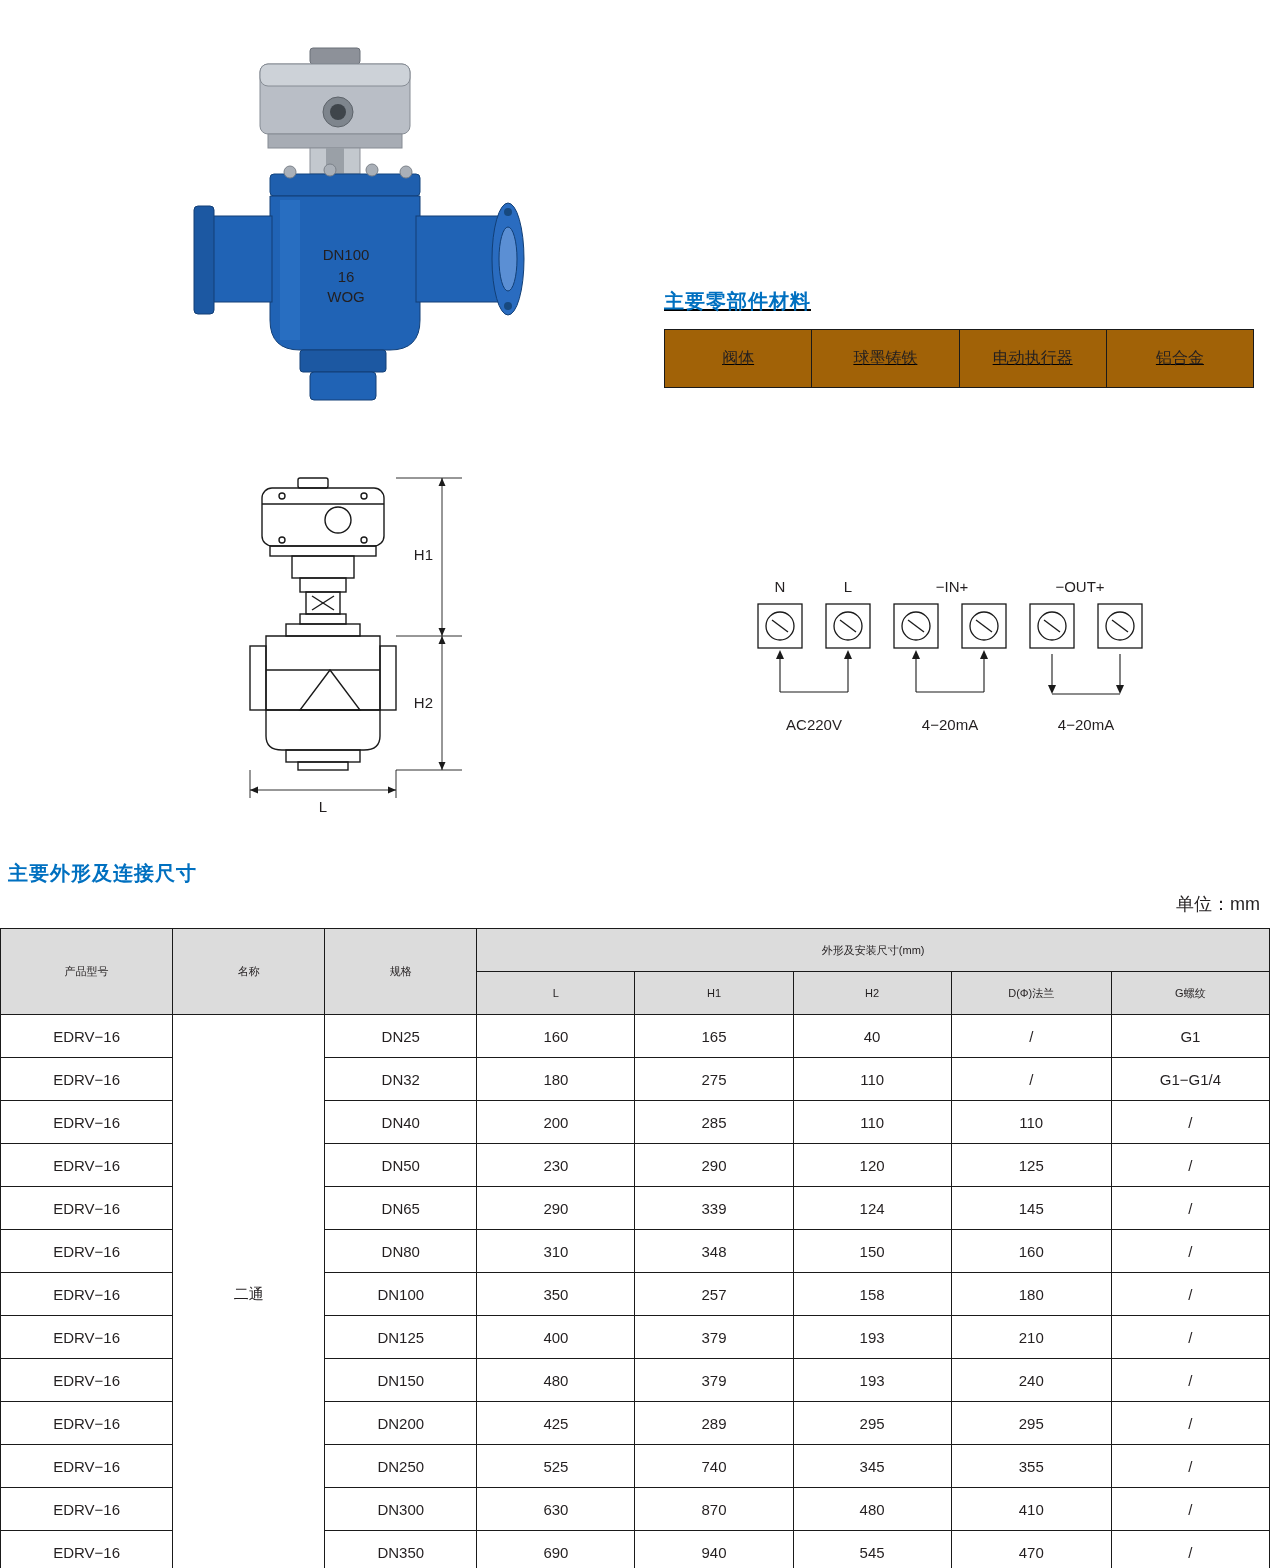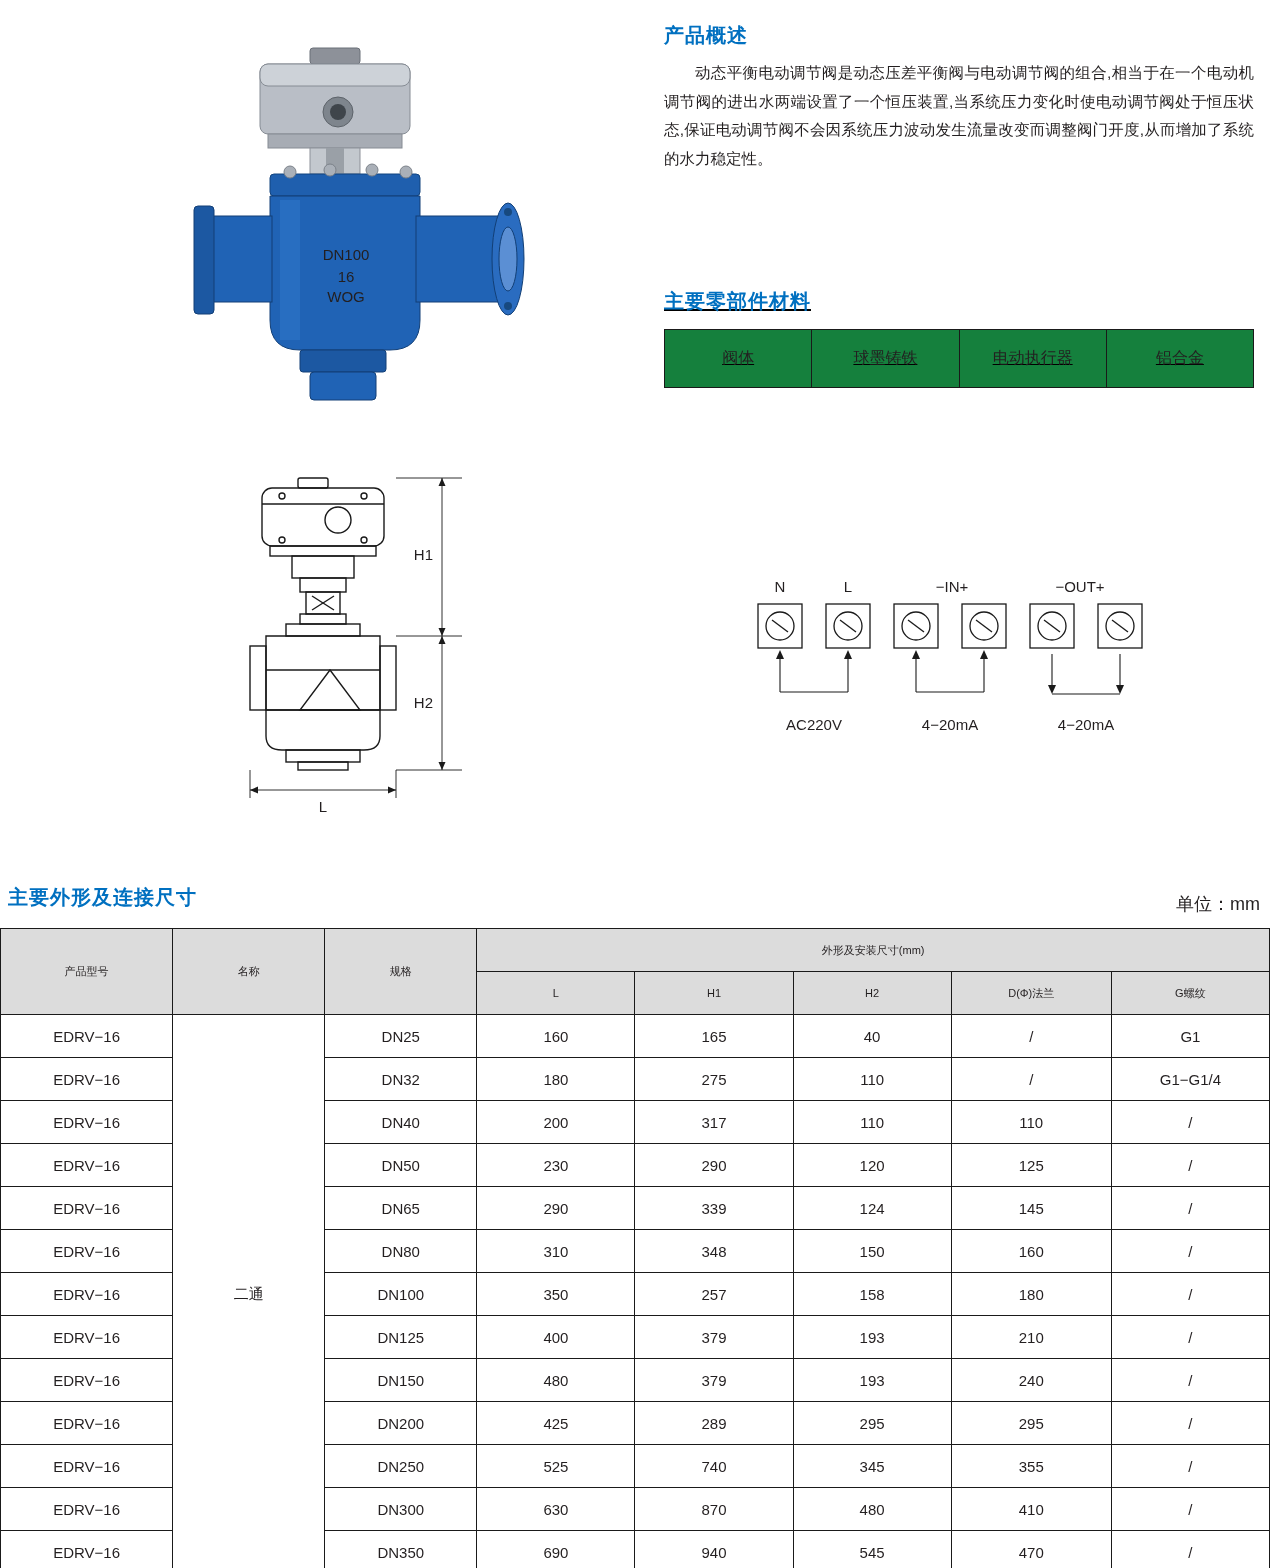--- a/index.html
+++ b/index.html
@@ -50,21 +50,21 @@
   .materials-wrap {
     position: absolute;
     left: 664px; top: 288px;
     width: 590px;
     text-decoration: underline;
   }
   .materials-wrap .blue-heading { margin-bottom: 14px; display: block; }
   table.materials {
     border-collapse: collapse;
     width: 590px;
-    background: #15803d;
+    background: #a16207;
   }
   table.materials td {
     border: 1px solid #1a1a1a;
     height: 58px;
     text-align: center;
     vertical-align: middle;
     font-size: 16px;
     color: #231f20;
     width: 25%;
   }
@@ -79,21 +79,21 @@
   
   .wiring-area {
     position: absolute;
     left: 740px; top: 570px;
     width: 420px; height: 200px;
   }
 
   
   .dims-heading {
     position: absolute;
-    left: 8px; top: 884px;
+    left: 8px; top: 860px;
   }
   .unit-note {
     position: absolute;
     right: 10px; top: 892px;
     font-size: 18px;
     color: #231f20;
   }
   .dims-table-wrap {
     position: absolute;
     left: 0px; top: 928px;
@@ -168,24 +168,20 @@
 
       <rect x="150" y="330" width="86" height="22" rx="3" fill="#1c58a2" stroke="#123f76"></rect>
       <rect x="160" y="352" width="66" height="28" rx="4" fill="#2063b5" stroke="#123f76"></rect>
 
       <text x="196" y="240" class="lbl" fill="#123f76" font-size="13" text-anchor="middle">DN100</text>
       <text x="196" y="262" class="lbl" fill="#123f76" font-size="13" text-anchor="middle">16</text>
       <text x="196" y="282" class="lbl" fill="#123f76" font-size="11" text-anchor="middle">WOG</text>
     </svg>
   </div>
 
-  <div class="overview">
-    <div class="blue-heading">产品概述</div>
-    <p class="body-text">动态平衡电动调节阀是动态压差平衡阀与电动调节阀的组合,相当于在一个电动机调节阀的进出水两端设置了一个恒压装置,当系统压力变化时使电动调节阀处于恒压状态,保证电动调节阀不会因系统压力波动发生流量改变而调整阀门开度,从而增加了系统的水力稳定性。</p>
-  </div>
 
   <div class="materials-wrap">
     <span class="blue-heading">主要零部件材料</span>
     <table class="materials">
       <tbody>
         <tr>
           <td>阀体</td>
           <td>球墨铸铁</td>
           <td>电动执行器</td>
           <td>铝合金</td>
@@ -358,21 +354,21 @@
           <td>180</td>
           <td>275</td>
           <td>110</td>
           <td>/</td>
           <td>G1−G1/4</td>
         </tr>
         <tr>
           <td>EDRV−16</td>
           <td>DN40</td>
           <td>200</td>
-          <td>317</td>
+          <td>285</td>
           <td>110</td>
           <td>110</td>
           <td>/</td>
         </tr>
         <tr>
           <td>EDRV−16</td>
           <td>DN50</td>
           <td>230</td>
           <td>290</td>
           <td>120</td>

